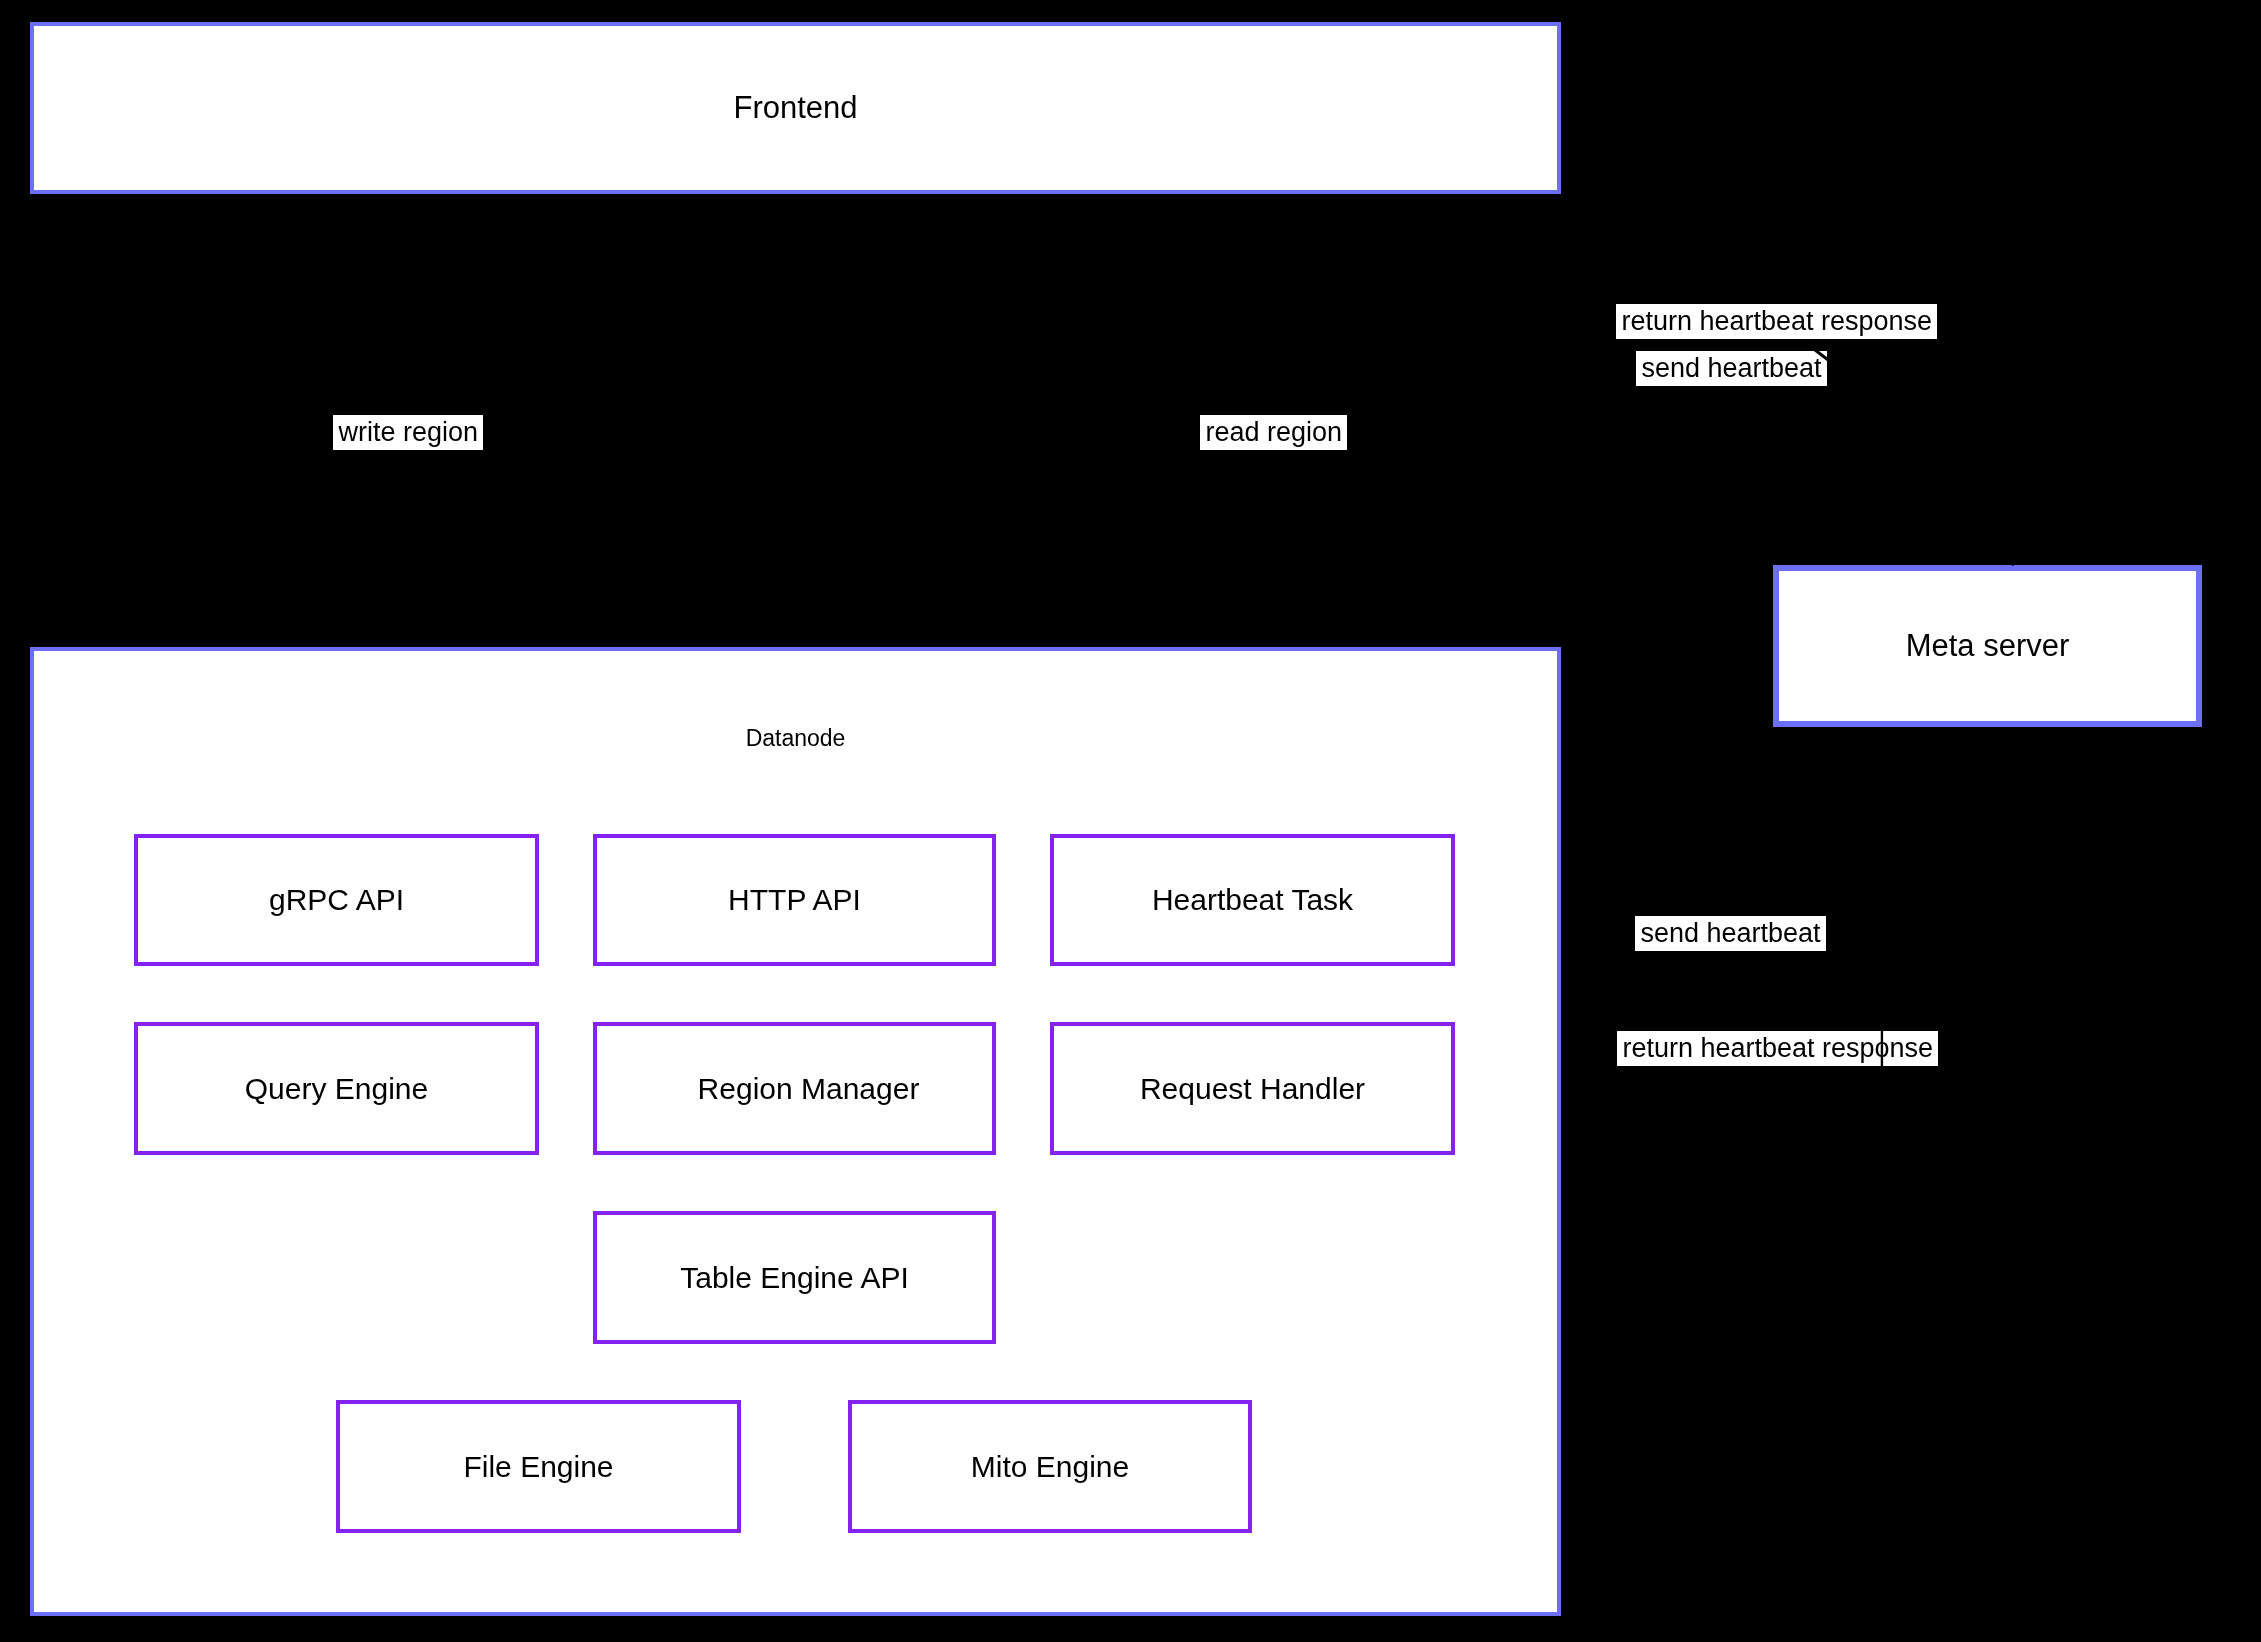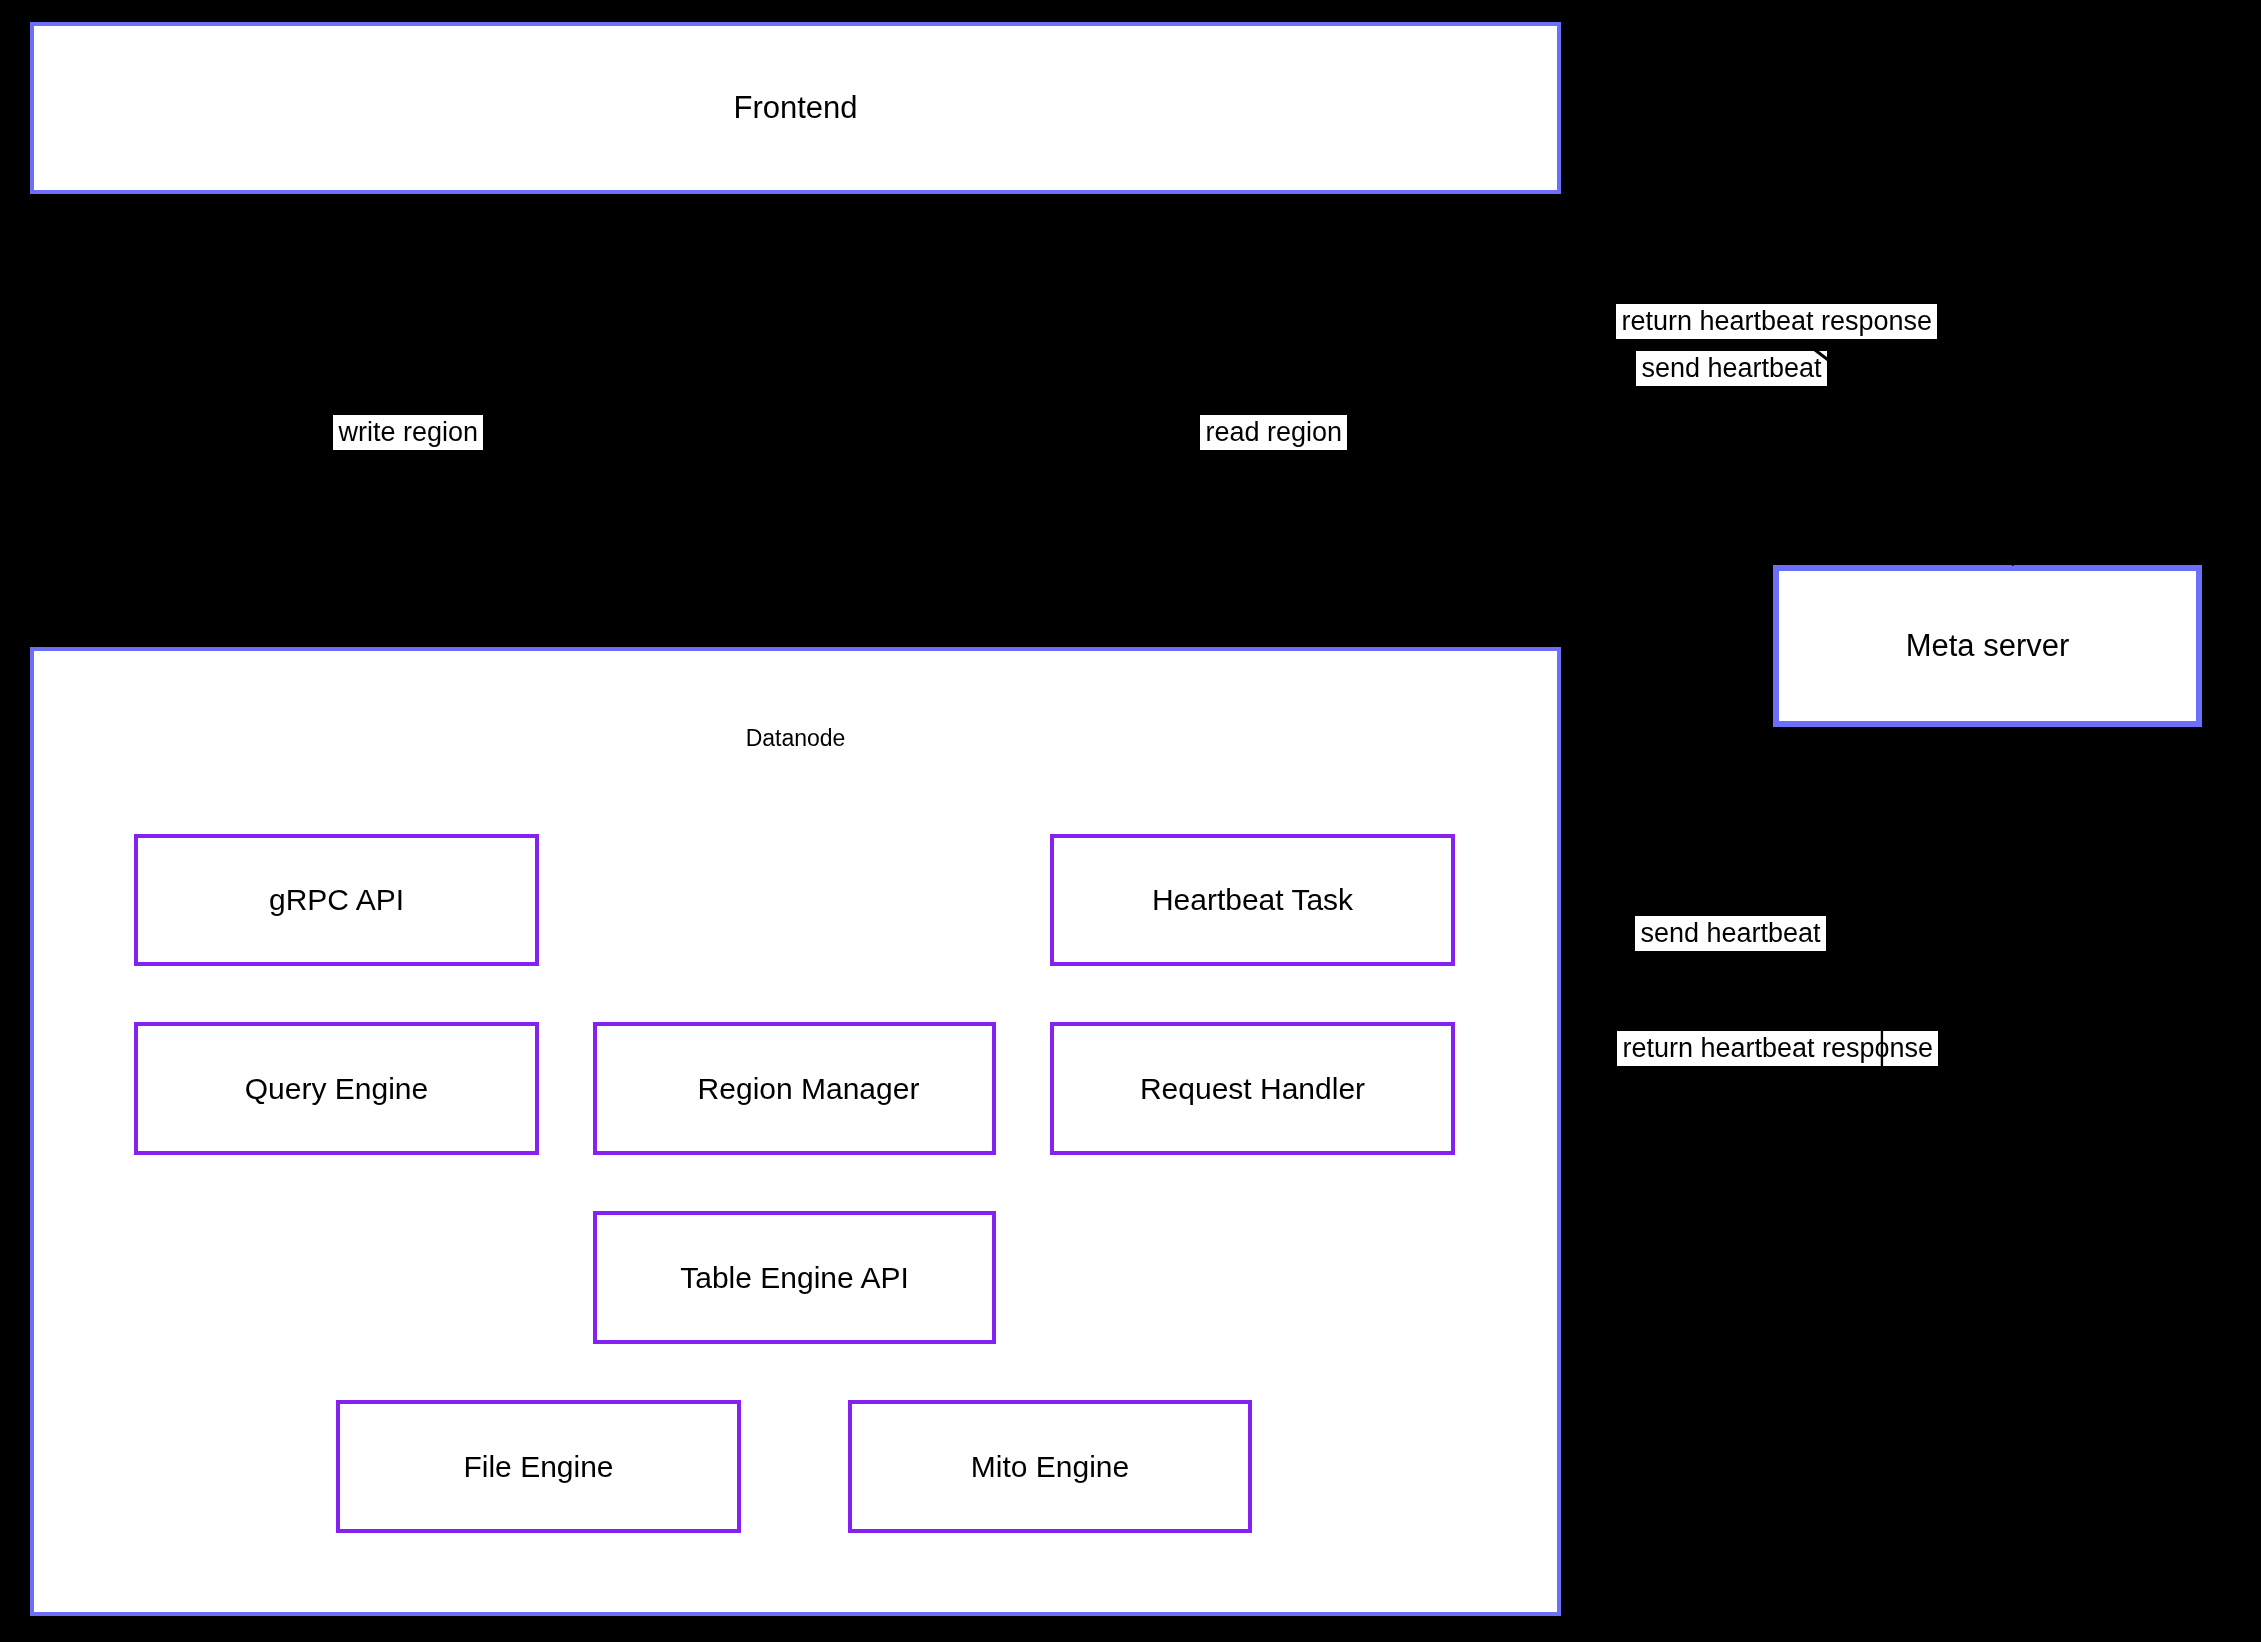--- a/index.html
+++ b/index.html
@@ -64,20 +64,23 @@
     <span>Meta server</span>
   </div>
 
   <div class="node outer datanode-box" style="left:30px;top:647px;width:1531px;height:969px;">
     <div class="container-title">Datanode</div>
   </div>
 
   <div class="node inner" style="left:134px;top:834px;width:405px;height:132px;">
     <span>gRPC API</span>
   </div>
+  <div class="node inner" style="left:593px;top:834px;width:403px;height:132px;">
+    <span>HTTP API</span>
+  </div>
   <div class="node inner" style="left:1050px;top:834px;width:405px;height:132px;">
     <span>Heartbeat Task</span>
   </div>
   <div class="node inner" style="left:134px;top:1022px;width:405px;height:133px;">
     <span>Query Engine</span>
   </div>
   <div class="node inner" style="left:593px;top:1022px;width:403px;height:133px;padding-left:28px;">
     <span>Region Manager</span>
   </div>
   <div class="node inner" style="left:1050px;top:1022px;width:405px;height:133px;">

